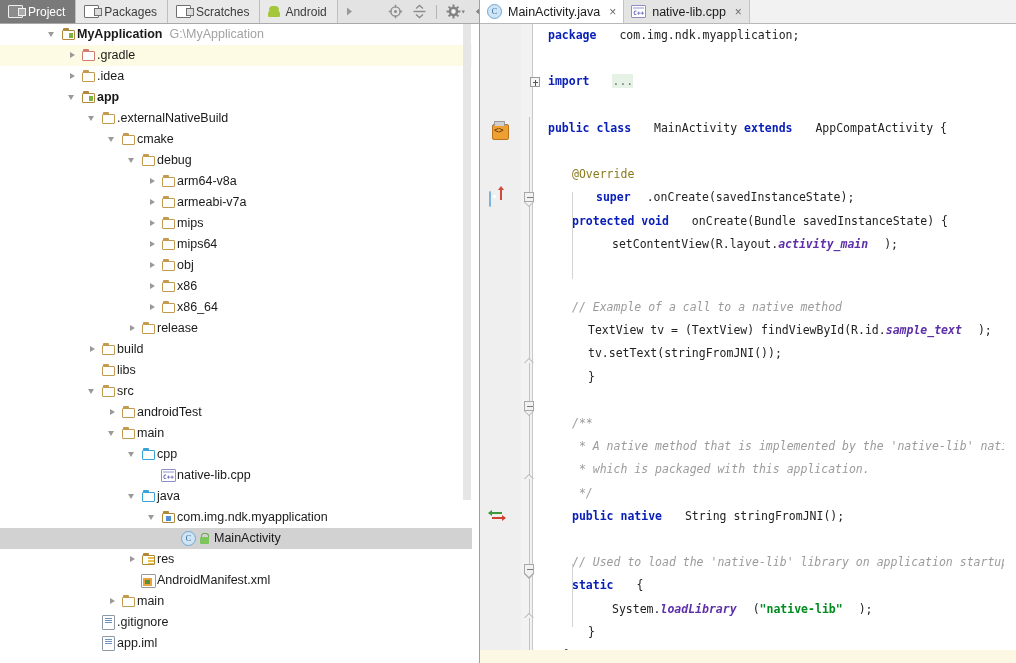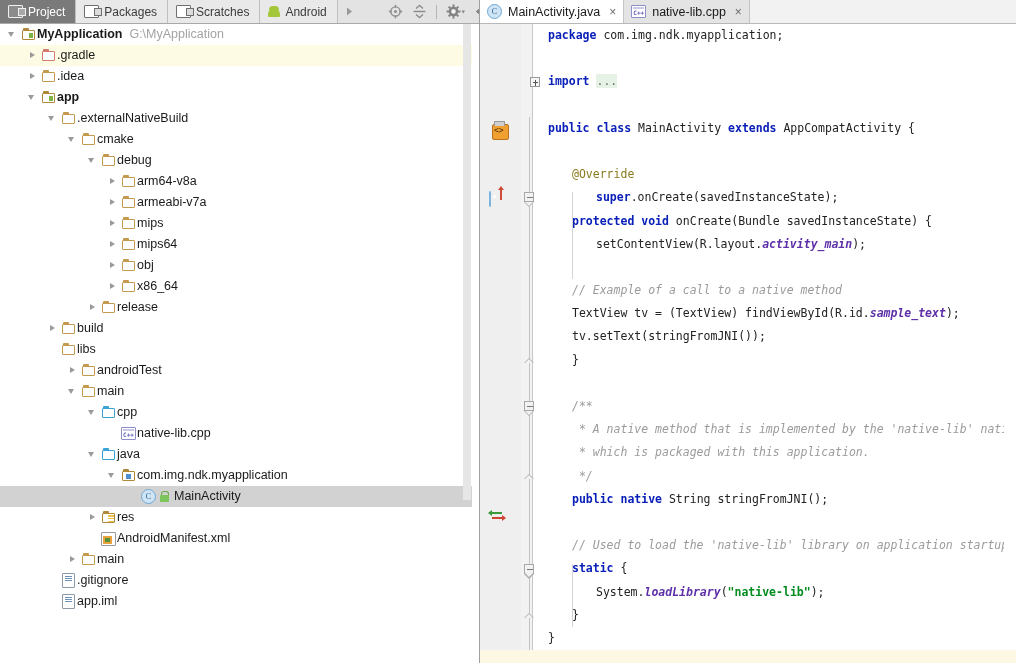--- a/index.html
+++ b/index.html
@@ -37,21 +37,21 @@
   .ttab.active .ic-proj:after{border-color:#f0f0f0;background:#a8a8a8;}
   .ic-android{width:12px;height:12px;position:relative;}
   .ic-android:before{content:"";position:absolute;left:0;top:3px;width:12px;height:8px;
                      background:#a4c639;border-radius:5px 5px 1px 1px;}
   .ic-android:after{content:"";position:absolute;left:1px;top:0px;width:10px;height:4px;
                     background:#a4c639;border-radius:5px 5px 0 0;}
 
   
   #tree{position:relative;height:640px;overflow:hidden;background:#fff;}
   .row{position:relative;height:21px;line-height:21px;white-space:nowrap;
-       font-size:12.5px;color:#1a1a1a;cursor:default;display:flex;align-items:center;}
+       font-size:12.5px;color:#1a1a1a;cursor:default;display:flex;align-items:center;padding-left:40px;}
   .row.hl{background:#fdfbe3;}
   .row.sel{background:#d2d2d2;}
   .arrow{width:11px;height:11px;flex:0 0 11px;position:relative;margin-right:2px;}
   .arrow.r:before{content:"";position:absolute;left:3px;top:2px;
       border-left:5px solid #9a9a9a;border-top:3.5px solid transparent;border-bottom:3.5px solid transparent;}
   .arrow.d:before{content:"";position:absolute;left:1px;top:3px;
       border-top:5px solid #9a9a9a;border-left:3.5px solid transparent;border-right:3.5px solid transparent;}
   .ticonw{width:17px;flex:0 0 17px;display:flex;align-items:center;justify-content:center;}
   .lbl2{font-size:12.5px;}
   .lbl2.b{font-weight:bold;}
@@ -119,21 +119,21 @@
   #gutter{position:absolute;left:0;top:0;width:41px;height:640px;background:#efefef;}
   #foldbar{position:absolute;left:41px;top:0;width:11px;height:640px;background:#f2f2f2;
            border-right:1px solid #c8c8c8;}
   #code{position:absolute;left:53px;top:0;right:0;height:640px;
         font-family:"DejaVu Sans Mono", monospace;font-size:11.5px;}
   .cl{height:23.2px;line-height:23.2px;white-space:pre;padding-left:15px;}
   .caret{position:absolute;left:41px;right:0;height:23.2px;background:#fdf8e3;}
   .caretg{position:absolute;left:0;width:41px;height:23.2px;background:#fdf8e3;}
 
   .kw{color:#0a20b8;font-weight:bold;}
-  .pl{color:#222;}
+  .pl{color:#222;padding-left:16px;}
   .cmt{color:#9b9b9b;font-style:italic;}
   .str{color:#008c1f;font-weight:bold;}
   .fld{color:#5d2fa8;font-style:italic;font-weight:bold;}
   .ann{color:#8a7b1e;}
   .fold{background:#e6f2e6;color:#6f6f6f;}
 
   
   .iguide{position:absolute;width:1px;background:#d4d4d4;}
 
   
@@ -346,20 +346,28 @@
             <span class="f tan"></span>
           </span>
           <span class="lbl2">obj</span>
         </div>
         <div class="row">
           <span style="flex: 0 0 107px;"></span>
           <span class="arrow r"></span>
           <span class="ticonw">
             <span class="f tan"></span>
           </span>
+          <span class="lbl2">x86</span>
+        </div>
+        <div class="row">
+          <span style="flex: 0 0 107px;"></span>
+          <span class="arrow r"></span>
+          <span class="ticonw">
+            <span class="f tan"></span>
+          </span>
           <span class="lbl2">x86_64</span>
         </div>
         <div class="row">
           <span style="flex: 0 0 87px;"></span>
           <span class="arrow r"></span>
           <span class="ticonw">
             <span class="f tan"></span>
           </span>
           <span class="lbl2">release</span>
         </div>
@@ -371,20 +379,28 @@
           </span>
           <span class="lbl2">build</span>
         </div>
         <div class="row">
           <span style="flex: 0 0 47px;"></span>
           <span class="arrow"></span>
           <span class="ticonw">
             <span class="f tan"></span>
           </span>
           <span class="lbl2">libs</span>
+        </div>
+        <div class="row">
+          <span style="flex: 0 0 47px;"></span>
+          <span class="arrow d"></span>
+          <span class="ticonw">
+            <span class="f tan"></span>
+          </span>
+          <span class="lbl2">src</span>
         </div>
         <div class="row">
           <span style="flex: 0 0 67px;"></span>
           <span class="arrow r"></span>
           <span class="ticonw">
             <span class="f tan"></span>
           </span>
           <span class="lbl2">androidTest</span>
         </div>
         <div class="row">
@@ -548,21 +564,21 @@
           <div class="cl" style="padding-left: 15px;">&nbsp;</div>
           <div class="cl" style="padding-left: 15px;"><span class="kw">import</span><span class="pl"> </span><span class="fold">...</span></div>
           <div class="cl" style="padding-left: 15px;">&nbsp;</div>
           <div class="cl" style="padding-left: 15px;"><span class="kw">public class</span><span class="pl"> MainActivity </span><span class="kw">extends</span><span class="pl"> AppCompatActivity {</span></div>
           <div class="cl" style="padding-left: 15px;">&nbsp;</div>
           <div class="cl" style="padding-left: 39px;"><span class="ann">@Override</span></div>
           <div class="cl" style="padding-left: 63px;"><span class="kw">super</span><span class="pl">.onCreate(savedInstanceState);</span></div>
           <div class="cl" style="padding-left: 39px;"><span class="kw">protected void</span><span class="pl"> onCreate(Bundle savedInstanceState) {</span></div>
           <div class="cl" style="padding-left: 63px;"><span class="pl">setContentView(R.layout.</span><span class="fld">activity_main</span><span class="pl">);</span></div>
           <div class="cl" style="padding-left: 15px;">&nbsp;</div>
-          <div class="cl" style="padding-left: 39px;"><span class="cmt">// Example of a call to a native method</span></div>
+          <div class="cl" style="padding-left: 39px; margin-top: 17px;"><span class="cmt">// Example of a call to a native method</span></div>
           <div class="cl" style="padding-left: 39px;"><span class="pl">TextView tv = (TextView) findViewById(R.id.</span><span class="fld">sample_text</span><span class="pl">);</span></div>
           <div class="cl" style="padding-left: 39px;"><span class="pl">tv.setText(stringFromJNI());</span></div>
           <div class="cl" style="padding-left: 39px;"><span class="pl">}</span></div>
           <div class="cl" style="padding-left: 15px;">&nbsp;</div>
           <div class="cl" style="padding-left: 39px;"><span class="cmt">/**</span></div>
           <div class="cl" style="padding-left: 39px;"><span class="cmt"> * A native method that is implemented by the 'native-lib' native library,</span></div>
           <div class="cl" style="padding-left: 39px;"><span class="cmt"> * which is packaged with this application.</span></div>
           <div class="cl" style="padding-left: 39px;"><span class="cmt"> */</span></div>
           <div class="cl" style="padding-left: 39px;"><span class="kw">public native</span><span class="pl"> String stringFromJNI();</span></div>
           <div class="cl" style="padding-left: 15px;">&nbsp;</div>

